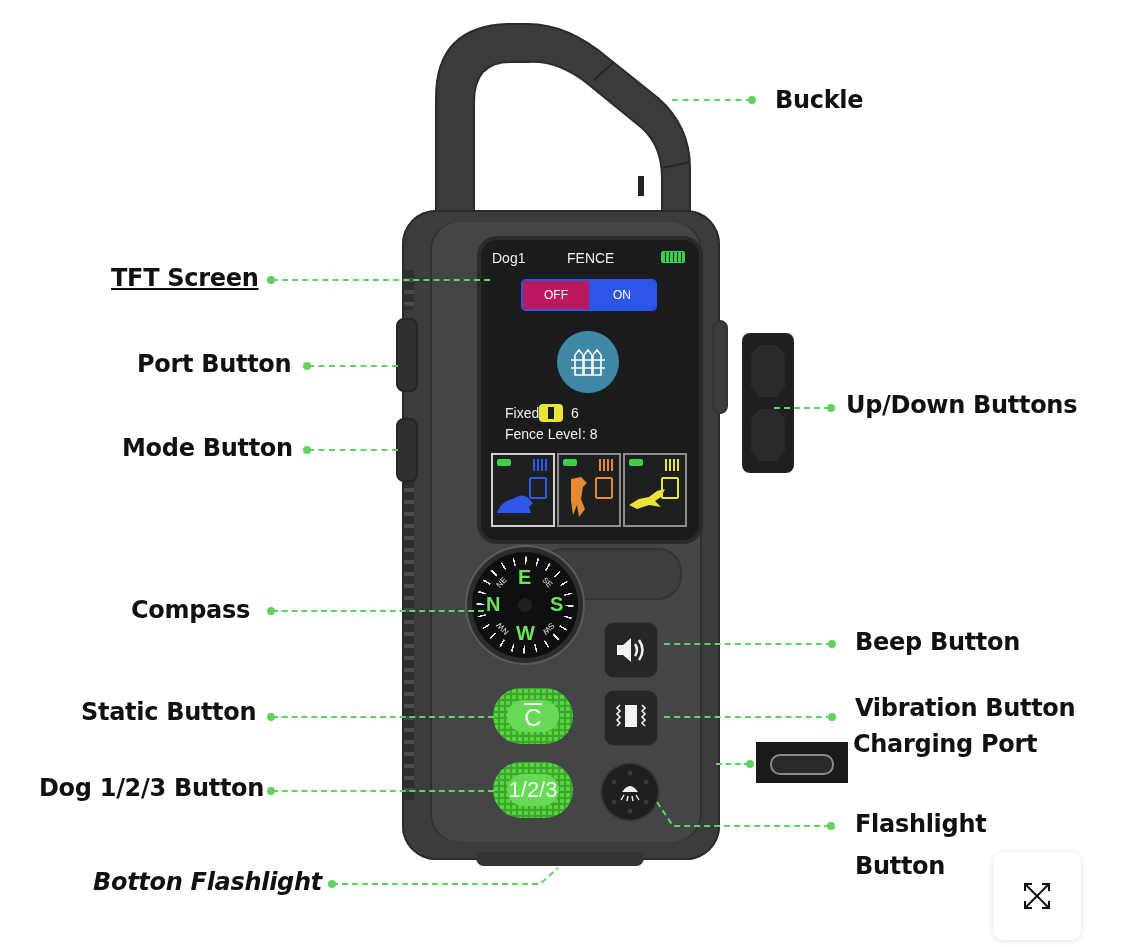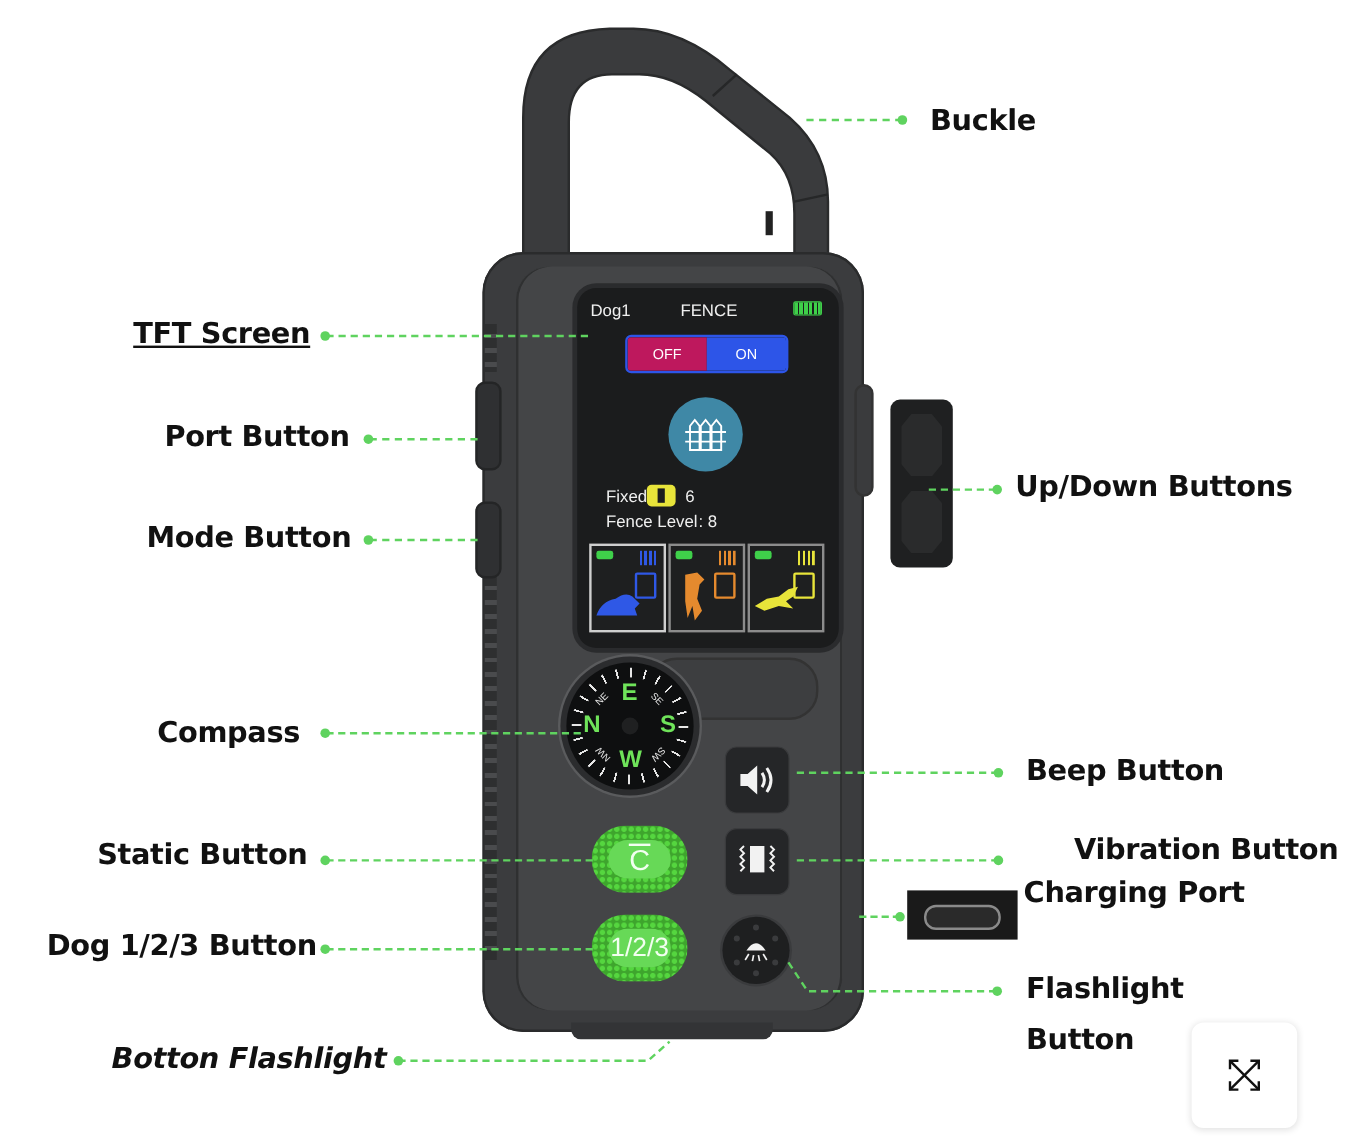--- a/index.html
+++ b/index.html
@@ -226,21 +226,21 @@
 <div class="dot" style="left:328px; top:880px;"></div>
 
 <div class="label" style="left:775px; top:86px;">Buckle</div>
 <div class="label" style="left:111px; top:264px;text-decoration:underline;">TFT Screen</div>
 <div class="label" style="left:137px; top:350px;">Port Button</div>
 <div class="label" style="left:122px; top:434px;text-align:right;">Mode Button</div>
 <div class="label" style="left:846px; top:391px;text-align:center;">Up/Down Buttons</div>
 <div class="label" style="left:131px; top:596px;">Compass</div>
 <div class="label" style="left:855px; top:628px;">Beep Button</div>
 <div class="label" style="left:81px; top:698px;">Static Button</div>
-<div class="label" style="left:855px; top:694px;margin-left:40px;">Vibration Button</div>
+<div class="label" style="left:855px; top:694px;">Vibration Button</div>
 <div class="label" style="left:853px; top:730px;">Charging Port</div>
 <div class="label" style="left:39px; top:774px;">Dog 1/2/3 Button</div>
 <div class="label" style="left:855px; top:810px;">Flashlight</div>
 <div class="label" style="left:855px; top:852px;">Button</div>
 <div class="label" style="left:93px; top:868px;font-style:italic;">Botton Flashlight</div>
 
 <div class="expand-btn">
   <svg width="30" height="30" viewBox="0 0 30 30">
     <g stroke="#111" stroke-width="2" fill="none">
       <line x1="3" y1="3" x2="27" y2="27"></line>

